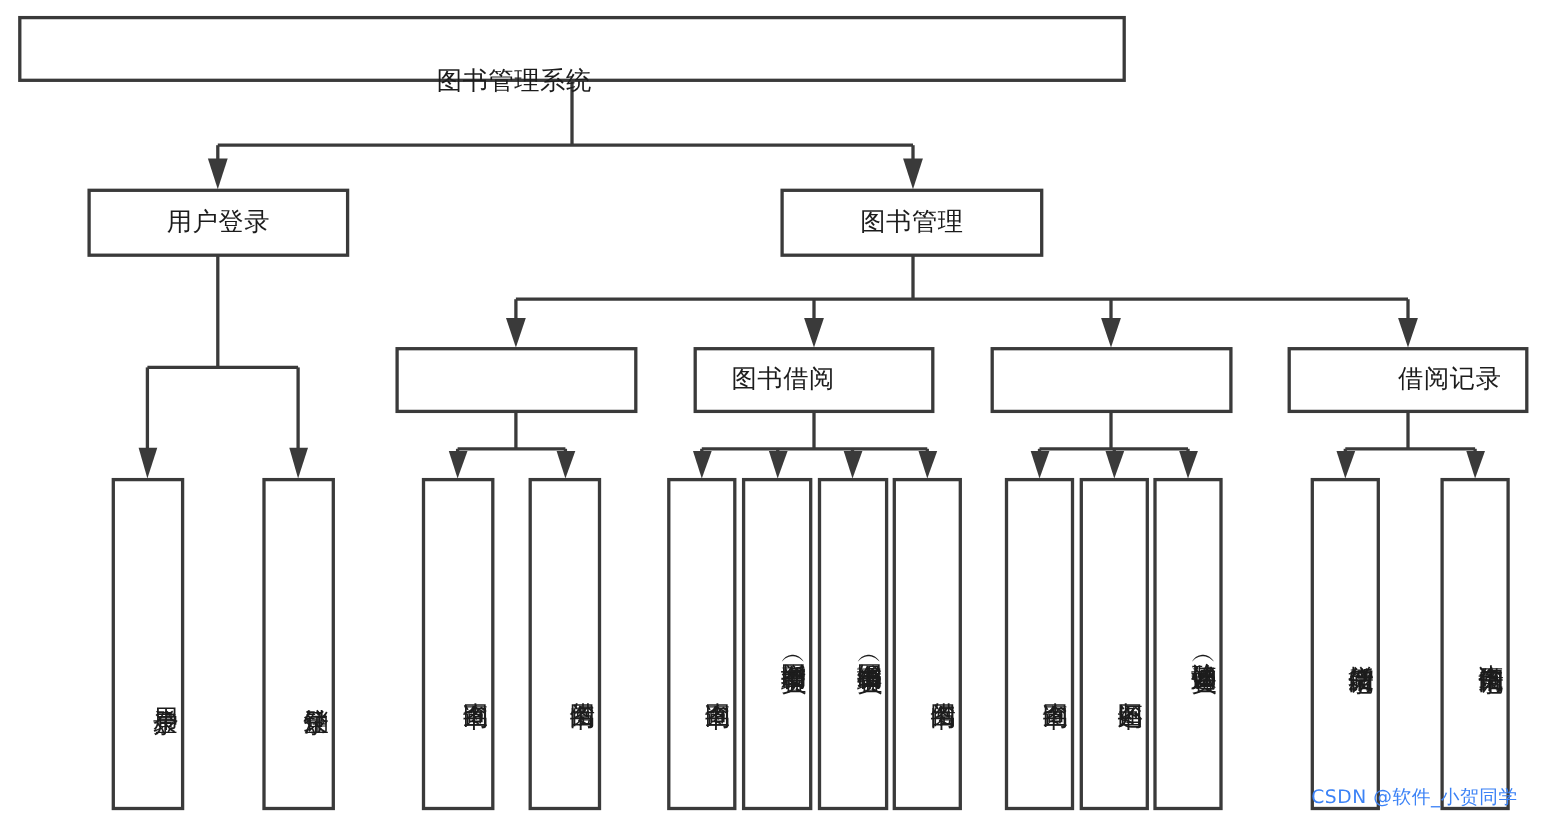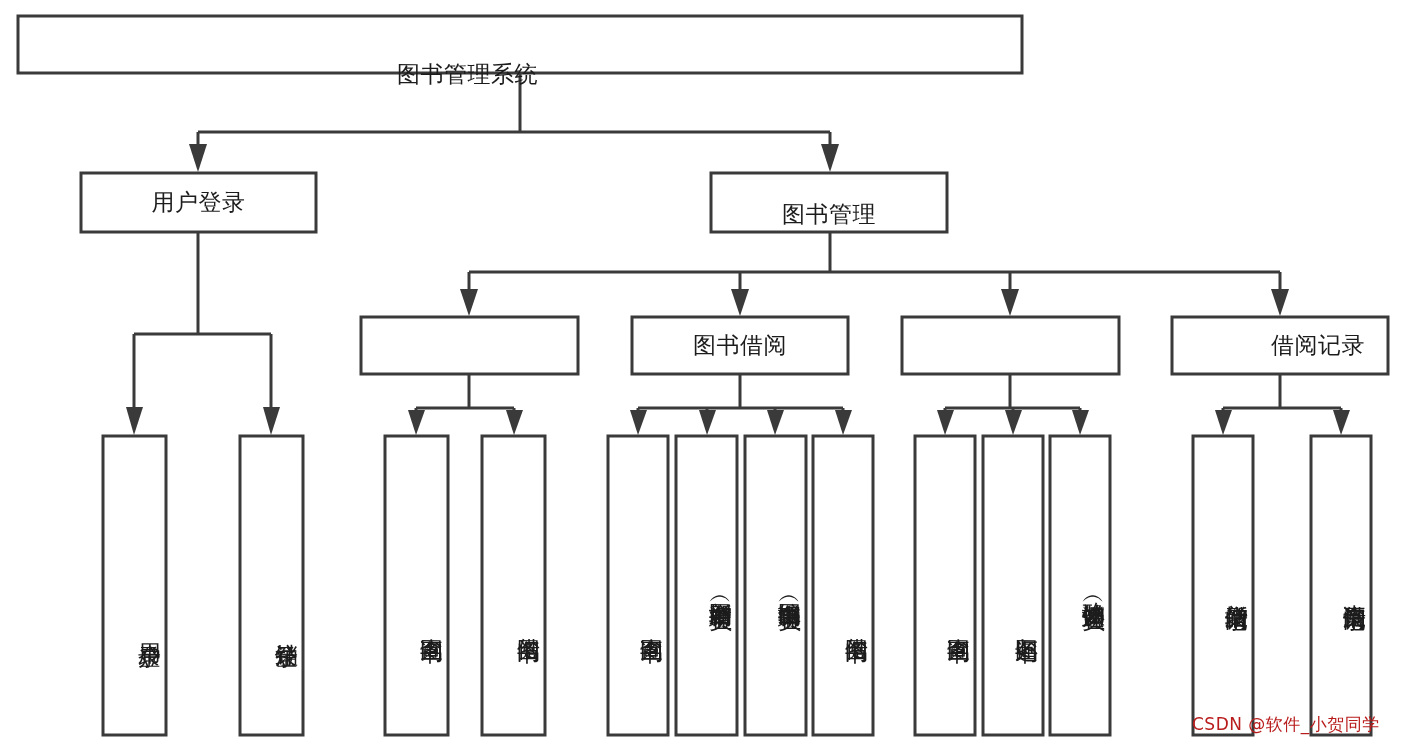--- a/index.html
+++ b/index.html
@@ -61,21 +61,21 @@
     letter-spacing: 1px;
     writing-mode: vertical-rl;
     text-orientation: upright;
     pointer-events: none;
   }
   .watermark {
     position: absolute;
     left: 1192px;
     top: 713px;
     font-size: 17px;
-    color: #b91c1c;
+    color: #3b82f6;
     letter-spacing: 0.5px;
     white-space: nowrap;
   }
 </style>
 </head>
 <body>
 
 <div id="diagram-root">
 
   <svg class="diagram-canvas" viewBox="0 0 1405 747">
@@ -178,23 +178,23 @@
       <path class="connector" d="M 1223 408 L 1223 412"></path>
       <path class="connector" d="M 1341 408 L 1341 412"></path>
       <polygon class="arrow-head" points="1215,410 1232,410 1223,435"></polygon>
       <polygon class="arrow-head" points="1333,410 1350,410 1341,435"></polygon>
     </g>
   </svg>
 
   <div class="node-label-h" style="left:18px; top:16px; width:899px; height:57px;margin-top:30px;">图书管理系统</div>
 
   <div class="node-label-h" style="left:81px; top:173px; width:235px; height:59px;">用户登录</div>
-  <div class="node-label-h" style="left:711px; top:173px; width:236px; height:59px;margin-top:12px;">图书管理</div>
-
-  <div class="node-label-h" style="left:632px; top:317px; width:216px; height:57px;">图书借阅</div>
+  <div class="node-label-h" style="left:711px; top:173px; width:236px; height:59px;">图书管理</div>
+
+  <div class="node-label-h" style="left:604px; top:317px; width:216px; height:57px;">图书借阅</div>
   <div class="node-label-h" style="left:1212px; top:317px; width:212px; height:57px;">借阅记录</div>
 
   <div class="node-label-v" style="left:103px; top:522px; width:63px; height:210px;">用户登录</div>
   <div class="node-label-v" style="left:240px; top:522px; width:63px; height:210px;">注销登录</div>
 
   <div class="node-label-v" style="left:385px; top:514px; width:63px; height:215px;">查询图书</div>
   <div class="node-label-v" style="left:482px; top:514px; width:63px; height:215px;">借阅图书</div>
 
   <div class="node-label-v" style="left:608px; top:514px; width:60px; height:215px;">查询图书</div>
   <div class="node-label-v" style="left:676px; top:446px; width:61px; height:285px;">新增图书（管理员）</div>

